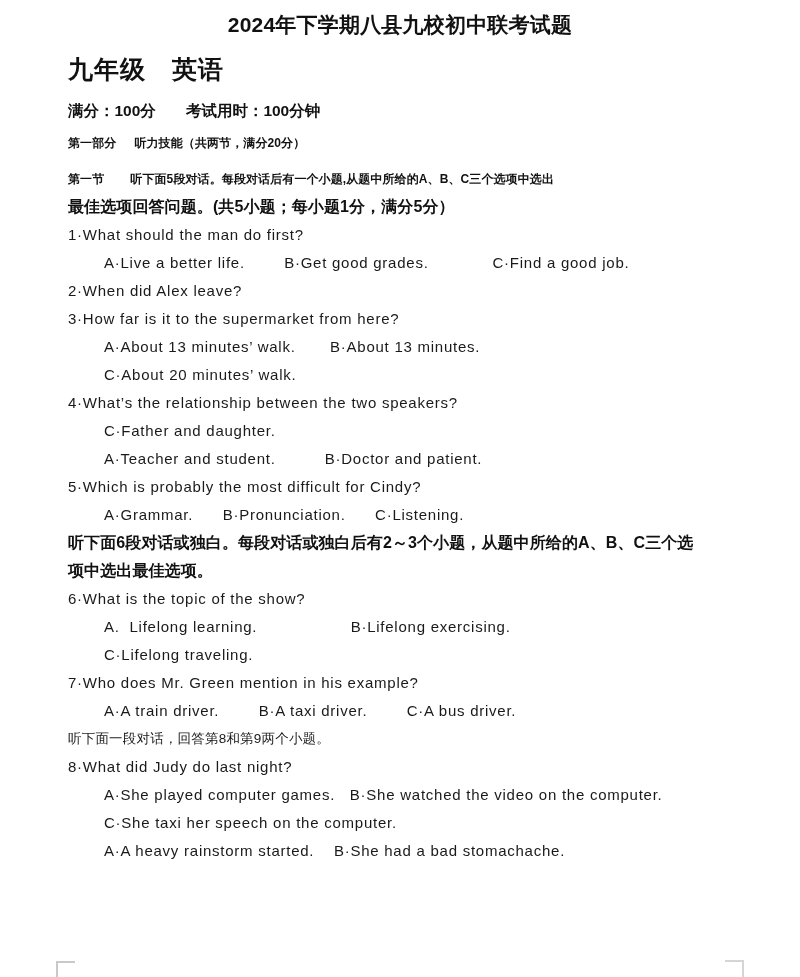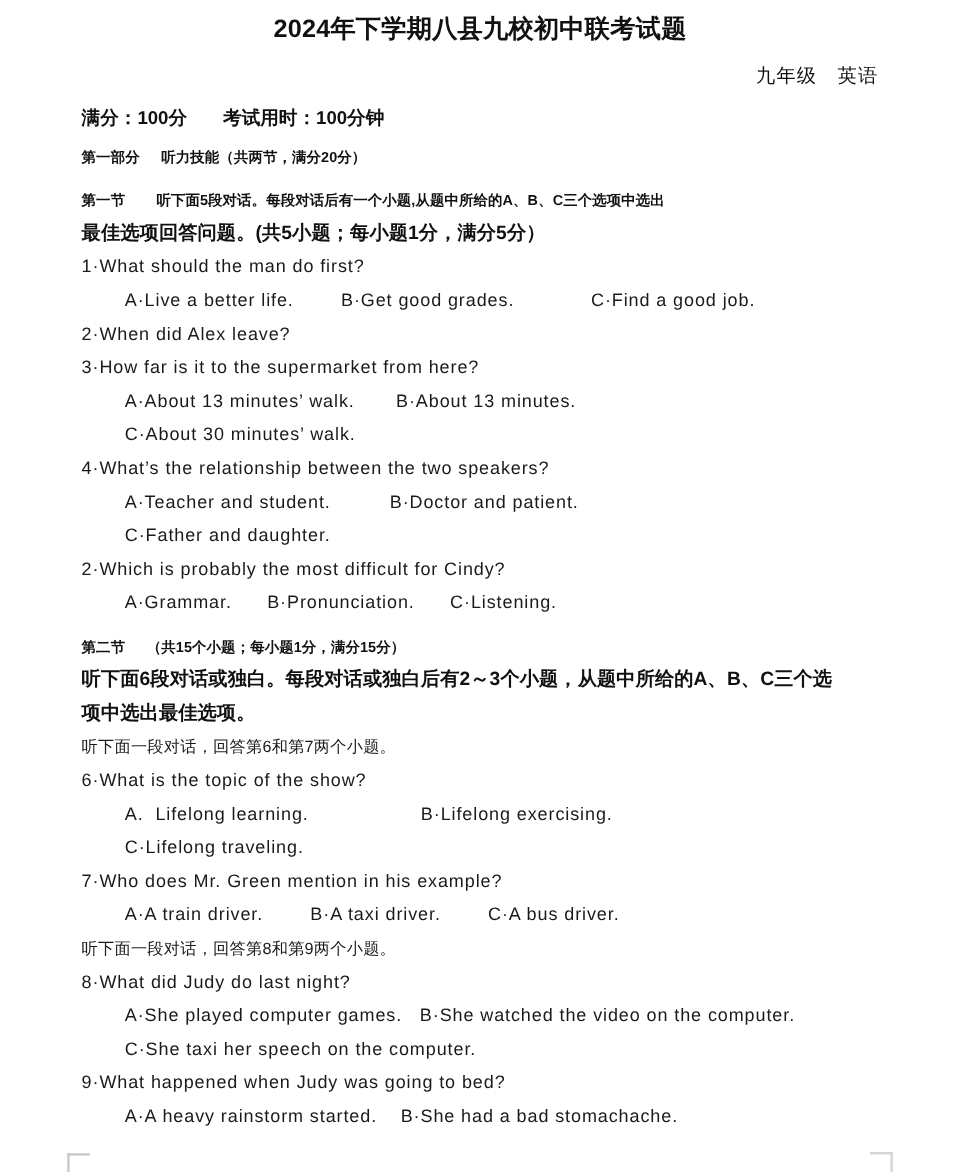--- a/index.html
+++ b/index.html
@@ -55,23 +55,23 @@
   .doc-title {
     text-align: center;
     font-size: 21px;
     font-weight: bold;
     letter-spacing: 0.2px;
     margin-top: 12px;
     line-height: 1.25;
     color: #111;
   }
   .doc-subtitle {
-    text-align: right;
-    font-size: 16px;
-    font-weight: normal;
+    text-align: left;
+    font-size: 25px;
+    font-weight: bold;
     margin-top: 16px;
     line-height: 1.25;
     color: #111;
     letter-spacing: 1px;
   }
   .doc-scoreline {
     font-size: 15.5px;
     font-weight: bold;
     margin-top: 15px;
     line-height: 1.3;
@@ -146,47 +146,42 @@
     </div>
     <div class="sec-para">最佳选项回答问题。(共5小题；每小题1分，满分5分）</div>
 
     <div class="q-line">1·What should the man do first?</div>
     <div class="opt-line">A·Live a better life.        B·Get good grades.             C·Find a good job.</div>
 
     <div class="q-line">2·When did Alex leave?</div>
 
     <div class="q-line">3·How far is it to the supermarket from here?</div>
     <div class="opt-line">A·About 13 minutes’ walk.       B·About 13 minutes.</div>
-    <div class="opt-line">C·About 30 minutes’ walk.</div>
+    <div class="opt-line">C·About 20 minutes’ walk.</div>
 
     <div class="q-line">4·What’s the relationship between the two speakers?</div>
+    <div class="opt-line">C·Father and daughter.</div>
     <div class="opt-line">A·Teacher and student.          B·Doctor and patient.</div>
-    <div class="opt-line">C·Father and daughter.</div>
 
-    <div class="q-line">2·Which is probably the most difficult for Cindy?</div>
+    <div class="q-line">5·Which is probably the most difficult for Cindy?</div>
     <div class="opt-line">A·Grammar.      B·Pronunciation.      C·Listening.</div>
 
-    <div class="sec-head">
-      <span>第二节</span><span class="tabsp"></span><span>（共15个小题；每小题1分，满分15分）</span>
-    </div>
     <div class="sec-para">听下面6段对话或独白。每段对话或独白后有2～3个小题，从题中所给的A、B、C三个选</div>
     <div class="sec-para">项中选出最佳选项。</div>
 
-    <div class="sub-inst">听下面一段对话，回答第6和第7两个小题。</div>
     <div class="q-line">6·What is the topic of the show?</div>
     <div class="opt-line">A.  Lifelong learning.                   B·Lifelong exercising.</div>
     <div class="opt-line">C·Lifelong traveling.</div>
     <div class="q-line">7·Who does Mr. Green mention in his example?</div>
     <div class="opt-line">A·A train driver.        B·A taxi driver.        C·A bus driver.</div>
 
     <div class="sub-inst">听下面一段对话，回答第8和第9两个小题。</div>
     <div class="q-line">8·What did Judy do last night?</div>
     <div class="opt-line">A·She played computer games.   B·She watched the video on the computer.</div>
     <div class="opt-line">C·She taxi her speech on the computer.</div>
-    <div class="q-line">9·What happened when Judy was going to bed?</div>
     <div class="opt-line">A·A heavy rainstorm started.    B·She had a bad stomachache.</div>
 
   </div>
 
   <div class="crop-mark bl"></div>
   <div class="crop-mark br"></div>
 
 </div>
 
 </body></html>

